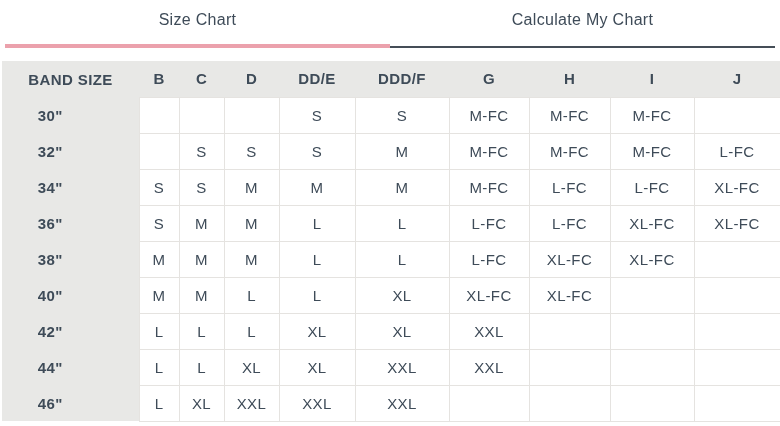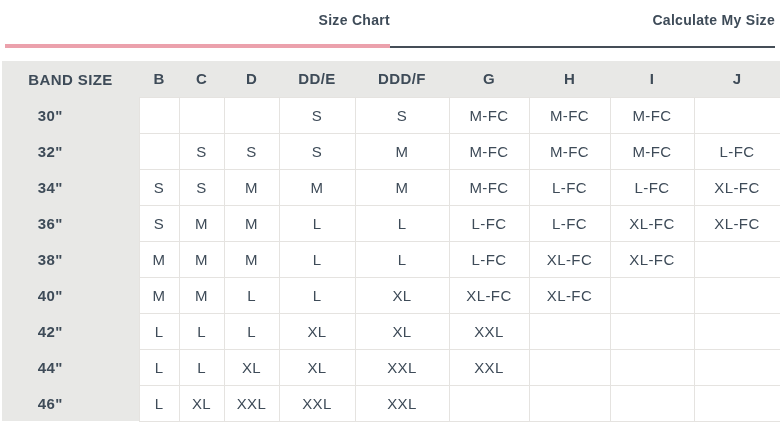--- a/index.html
+++ b/index.html
@@ -15,23 +15,23 @@
   .tabbar {
     display: flex;
     width: 770px;
     margin: 0 5px 0 5px;
     height: 48px;
   }
   .tab {
     flex: 1 1 50%;
     display: flex;
     align-items: center;
-    justify-content: flex-end;
-    font-size: 14px;
-    font-weight: 700;
+    justify-content: center;
+    font-size: 16px;
+    font-weight: 400;
     letter-spacing: 0.3px;
     color: #3e4b58;
     cursor: pointer;
     border-bottom: 2px solid #454e57;
     padding-bottom: 6px;
   }
   .tab.active {
     border-bottom: 4px solid #eba1ac;
     padding-bottom: 4px;
   }
@@ -73,21 +73,21 @@
 </head>
 <body>
 
 <div class="page">
 
   <div class="tabbar">
     <div class="tab active">
       <span>Size Chart</span>
     </div>
     <div class="tab">
-      <span>Calculate My Size</span>
+      <span>Calculate My Chart</span>
     </div>
   </div>
 
   <table class="size-chart">
     <colgroup>
         <col style="width: 137px;">
         <col style="width: 40px;">
         <col style="width: 45px;">
         <col style="width: 55px;">
         <col style="width: 76px;">

